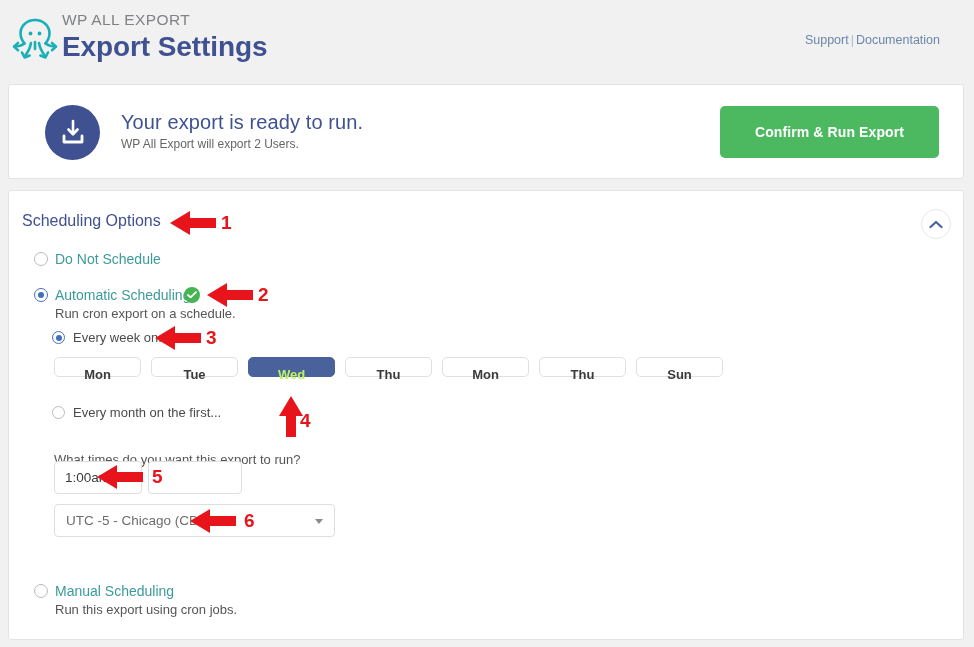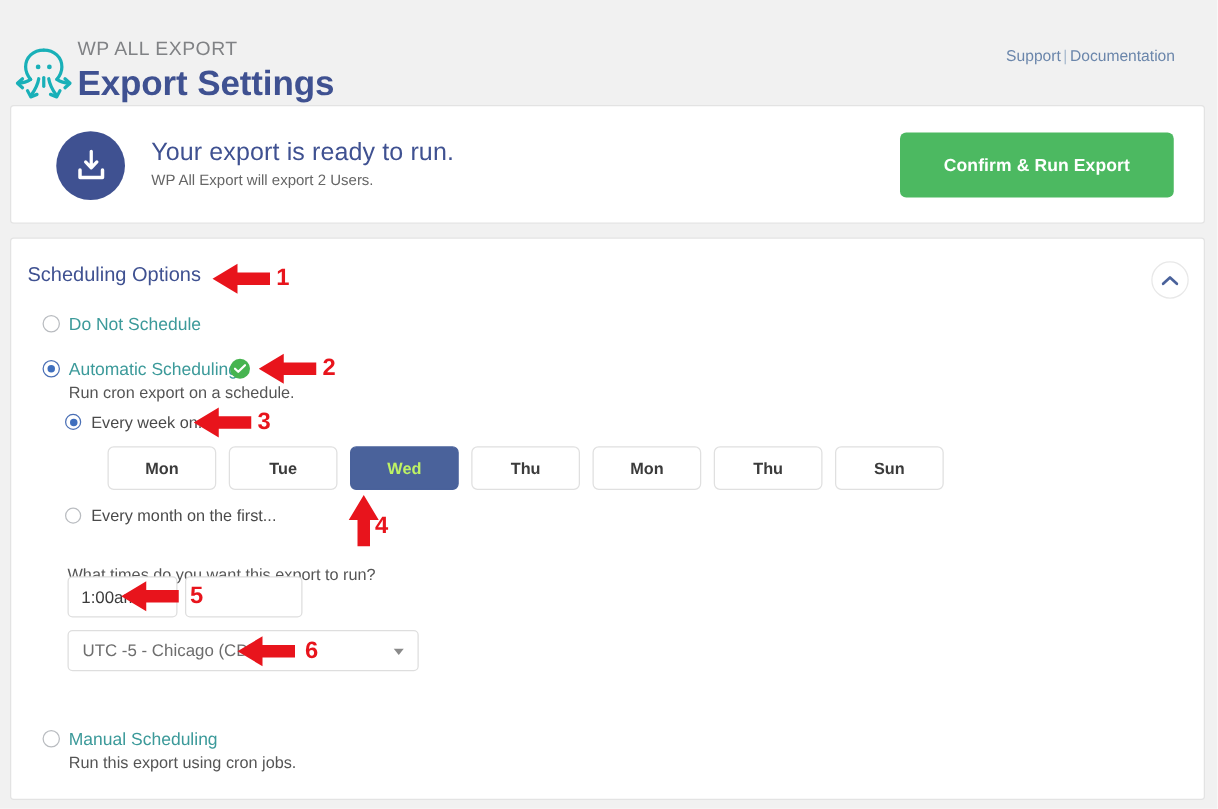--- a/index.html
+++ b/index.html
@@ -16,21 +16,20 @@
   }
 
   
   .page-header {
     position: absolute;
     left: 0; top: 0;
     width: 964px;
     height: 80px;
     background: #f1f1f1;
     box-sizing: border-box;
-    margin-top: 20px;
   }
   .logo-wrap {
     position: absolute;
     left: 8px; top: 12px;
     width: 54px; height: 54px;
   }
   .brand-text {
     position: absolute;
     left: 62px; top: 11px;
   }
@@ -44,21 +43,21 @@
   .brand-title {
     font-size: 28px;
     font-weight: bold;
     color: #3f5191;
     line-height: 34px;
     margin-top: 1px;
     letter-spacing: -0.1px;
   }
   .header-links {
     position: absolute;
-    right: 24px; top: 18px;
+    right: 24px; top: 33px;
     font-size: 12.5px;
     color: #6b86ab;
   }
   .header-links a {
     color: #6b86ab;
     text-decoration: none;
   }
   .header-links .sep { color: #a9bbce; padding: 0 2px; }
 
   
@@ -179,34 +178,33 @@
     width: 16px; height: 16px;
     border-radius: 50%;
     background: #46b450;
   }
   .check-badge svg { position: absolute; left: 3px; top: 4px; }
 
   
   .day-btn {
     position: absolute;
     top: 357px;
-    width: 87px; height: 35px;
+    width: 87px; height: 20px;
     border: 1px solid #e0e0e0;
     border-radius: 5px;
     background: #ffffff;
     color: #3b3b3b;
     font-size: 13px;
     font-weight: bold;
     font-family: "Liberation Sans", sans-serif;
     cursor: pointer;
     box-sizing: border-box;
     text-align: center;
     line-height: 33px;
     padding: 0;
-    margin-left: 32px;
   }
   .day-btn.active {
     background: #4a629b;
     border-color: #4a629b;
     color: #bef264;
   }
 
   
   .time-input {
     position: absolute;

